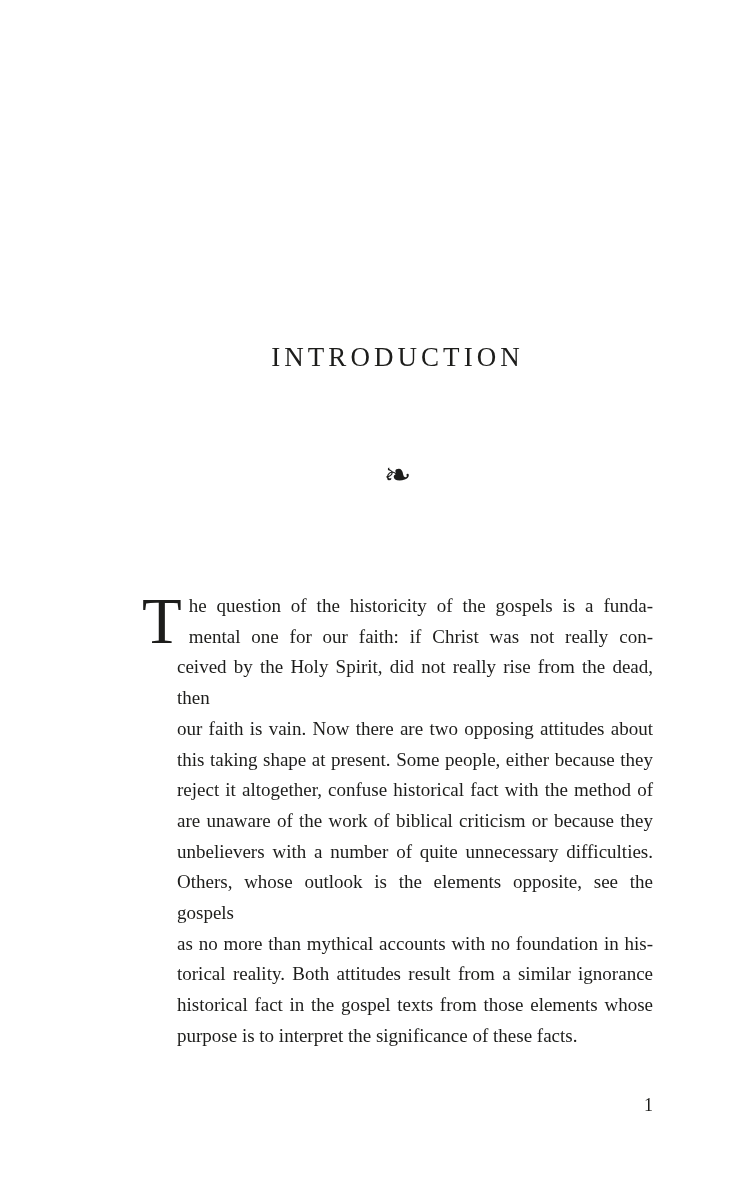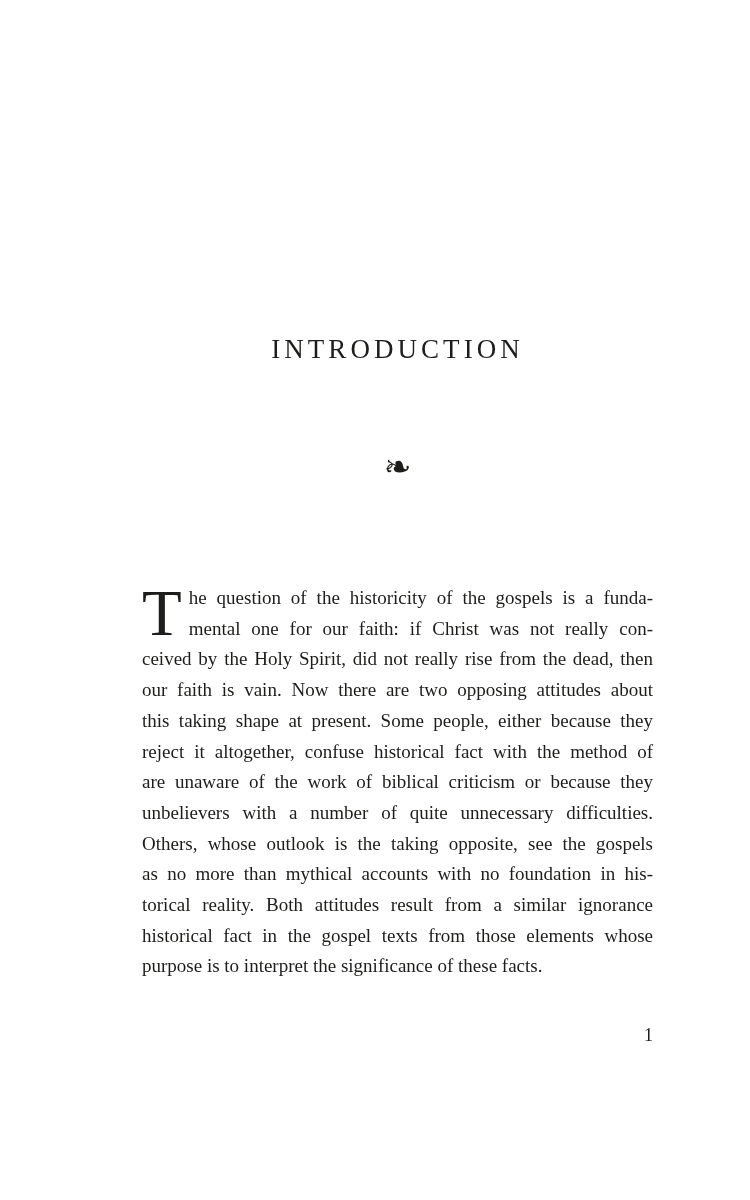--- a/index.html
+++ b/index.html
@@ -12,21 +12,21 @@
     width: 750px;
     height: 1200px;
     background: #ffffff;
     overflow: hidden;
     font-family: "Liberation Serif", serif;
     color: #1d1d1b;
   }
   .text-column {
     position: absolute;
     left: 142px;
-    top: 4px;
+    top: 12px;
     width: 511px;
   }
   .chapter-title {
     margin-top: 329px;
     font-size: 27px;
     line-height: 32px;
     letter-spacing: 0.15em;
     text-align: center;
     font-weight: 400;
     white-space: nowrap;
@@ -46,20 +46,21 @@
   }
   .drop-cap {
     float: left;
     font-size: 65px;
     line-height: 54px;
     margin: 3px 7px 0 0;
   }
   .text-line {
     text-align: justify;
     text-align-last: justify;
+    margin-left: 35px;
   }
   .text-line.last-line {
     text-align-last: left;
   }
   .page-number {
     margin-top: 42px;
     font-size: 18px;
     line-height: 22px;
     text-align: right;
   }
@@ -77,21 +78,21 @@
     <div class="body-paragraph">
       <span class="drop-cap">T</span>
       <div class="text-line">he question of the historicity of the gospels is a funda-</div>
       <div class="text-line">mental one for our faith: if Christ was not really con-</div>
       <div class="text-line">ceived by the Holy Spirit, did not really rise from the dead, then</div>
       <div class="text-line">our faith is vain. Now there are two opposing attitudes about</div>
       <div class="text-line">this taking shape at present. Some people, either because they</div>
       <div class="text-line">reject it altogether, confuse historical fact with the method of</div>
       <div class="text-line">are unaware of the work of biblical criticism or because they</div>
       <div class="text-line">unbelievers with a number of quite unnecessary difficulties.</div>
-      <div class="text-line">Others, whose outlook is the taking opposite, see the gospels</div>
+      <div class="text-line">Others, whose outlook is the elements opposite, see the gospels</div>
       <div class="text-line">as no more than mythical accounts with no foundation in his-</div>
       <div class="text-line">torical reality. Both attitudes result from a similar ignorance</div>
       <div class="text-line">historical fact in the gospel texts from those elements whose</div>
       <div class="text-line last-line">purpose is to interpret the significance of these facts.</div>
     </div>
 
     <div class="page-number">1</div>
 
   </div>
 </div>

